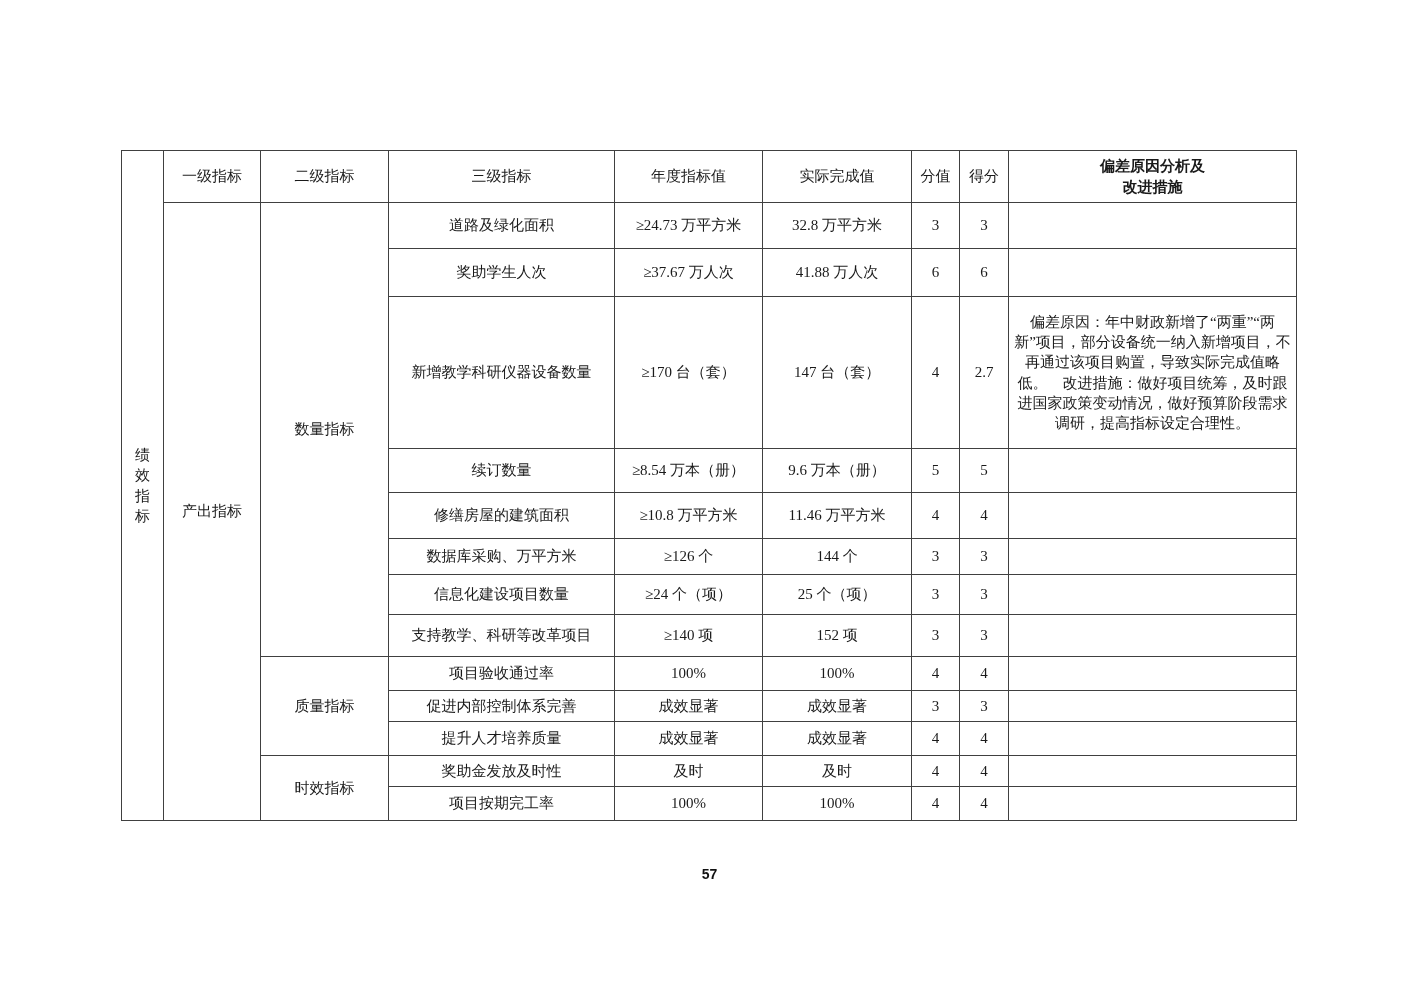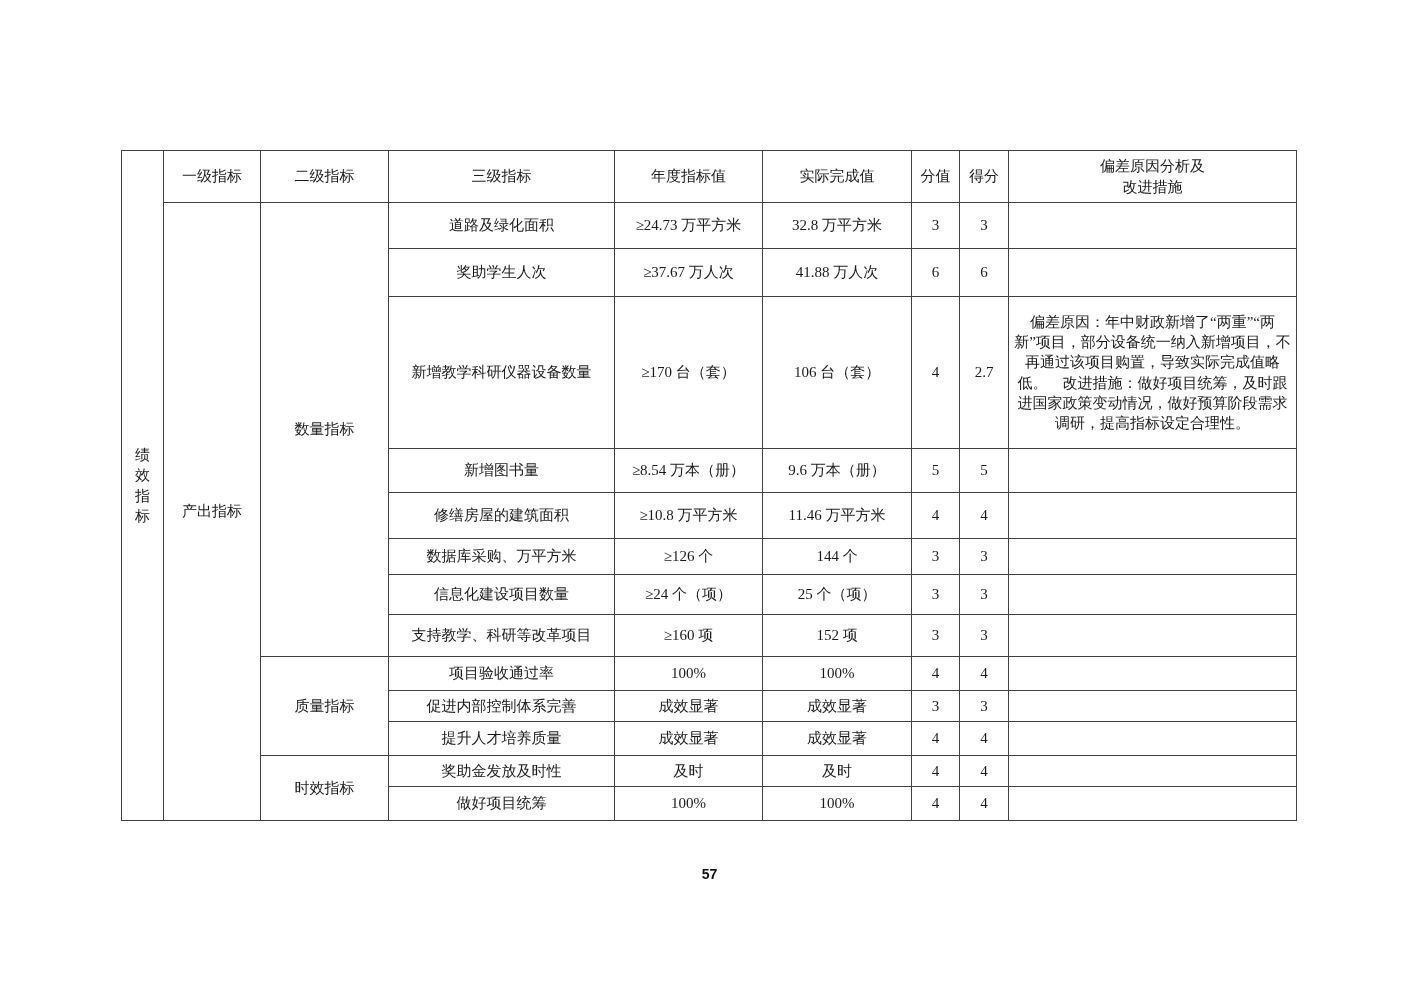--- a/index.html
+++ b/index.html
@@ -39,20 +39,21 @@
   }
   td.vert {
     white-space: pre-line;
     line-height: 25px;
     padding: 0;
     letter-spacing: 0;
   }
   td.devhead {
     white-space: pre-line;
     line-height: 27px;
+    font-weight: bold;
   }
   td.note {
     text-align: justify;
     vertical-align: top;
     padding: 5px 9px 4px 9px;
     line-height: 26px;
   }
   .page-number {
     position: absolute;
     top: 866px;
@@ -116,28 +117,28 @@
       <td>≥37.67 万人次</td>
       <td>41.88 万人次</td>
       <td>6</td>
       <td>6</td>
       <td></td>
     </tr>
 
     <tr style="height:152px">
       <td class="l3">新增教学科研仪器设备数量</td>
       <td>≥170 台（套）</td>
-      <td>106 台（套）</td>
+      <td>147 台（套）</td>
       <td>4</td>
       <td>2.7</td>
       <td class="note">偏差原因：年中财政新增了“两重”“两新”项目，部分设备统一纳入新增项目，不再通过该项目购置，导致实际完成值略低。　改进措施：做好项目统筹，及时跟进国家政策变动情况，做好预算阶段需求调研，提高指标设定合理性。</td>
     </tr>
 
     <tr style="height:44px">
-      <td class="l3">新增图书量</td>
+      <td class="l3">续订数量</td>
       <td>≥8.54 万本（册）</td>
       <td>9.6 万本（册）</td>
       <td>5</td>
       <td>5</td>
       <td></td>
     </tr>
 
     <tr style="height:46px">
       <td class="l3">修缮房屋的建筑面积</td>
       <td>≥10.8 万平方米</td>
@@ -160,21 +161,21 @@
       <td class="l3">信息化建设项目数量</td>
       <td>≥24 个（项）</td>
       <td>25 个（项）</td>
       <td>3</td>
       <td>3</td>
       <td></td>
     </tr>
 
     <tr style="height:42px">
       <td class="l3">支持教学、科研等改革项目</td>
-      <td>≥160 项</td>
+      <td>≥140 项</td>
       <td>152 项</td>
       <td>3</td>
       <td>3</td>
       <td></td>
     </tr>
 
     <tr style="height:34px">
       <td rowspan="3">质量指标</td>
       <td class="l3">项目验收通过率</td>
       <td>100%</td>
@@ -206,21 +207,21 @@
       <td rowspan="2">时效指标</td>
       <td class="l3">奖助金发放及时性</td>
       <td>及时</td>
       <td>及时</td>
       <td>4</td>
       <td>4</td>
       <td></td>
     </tr>
 
     <tr style="height:34px">
-      <td class="l3">做好项目统筹</td>
+      <td class="l3">项目按期完工率</td>
       <td>100%</td>
       <td>100%</td>
       <td>4</td>
       <td>4</td>
       <td></td>
     </tr>
   </tbody>
     </table>
 
   <div class="page-number">57</div>

